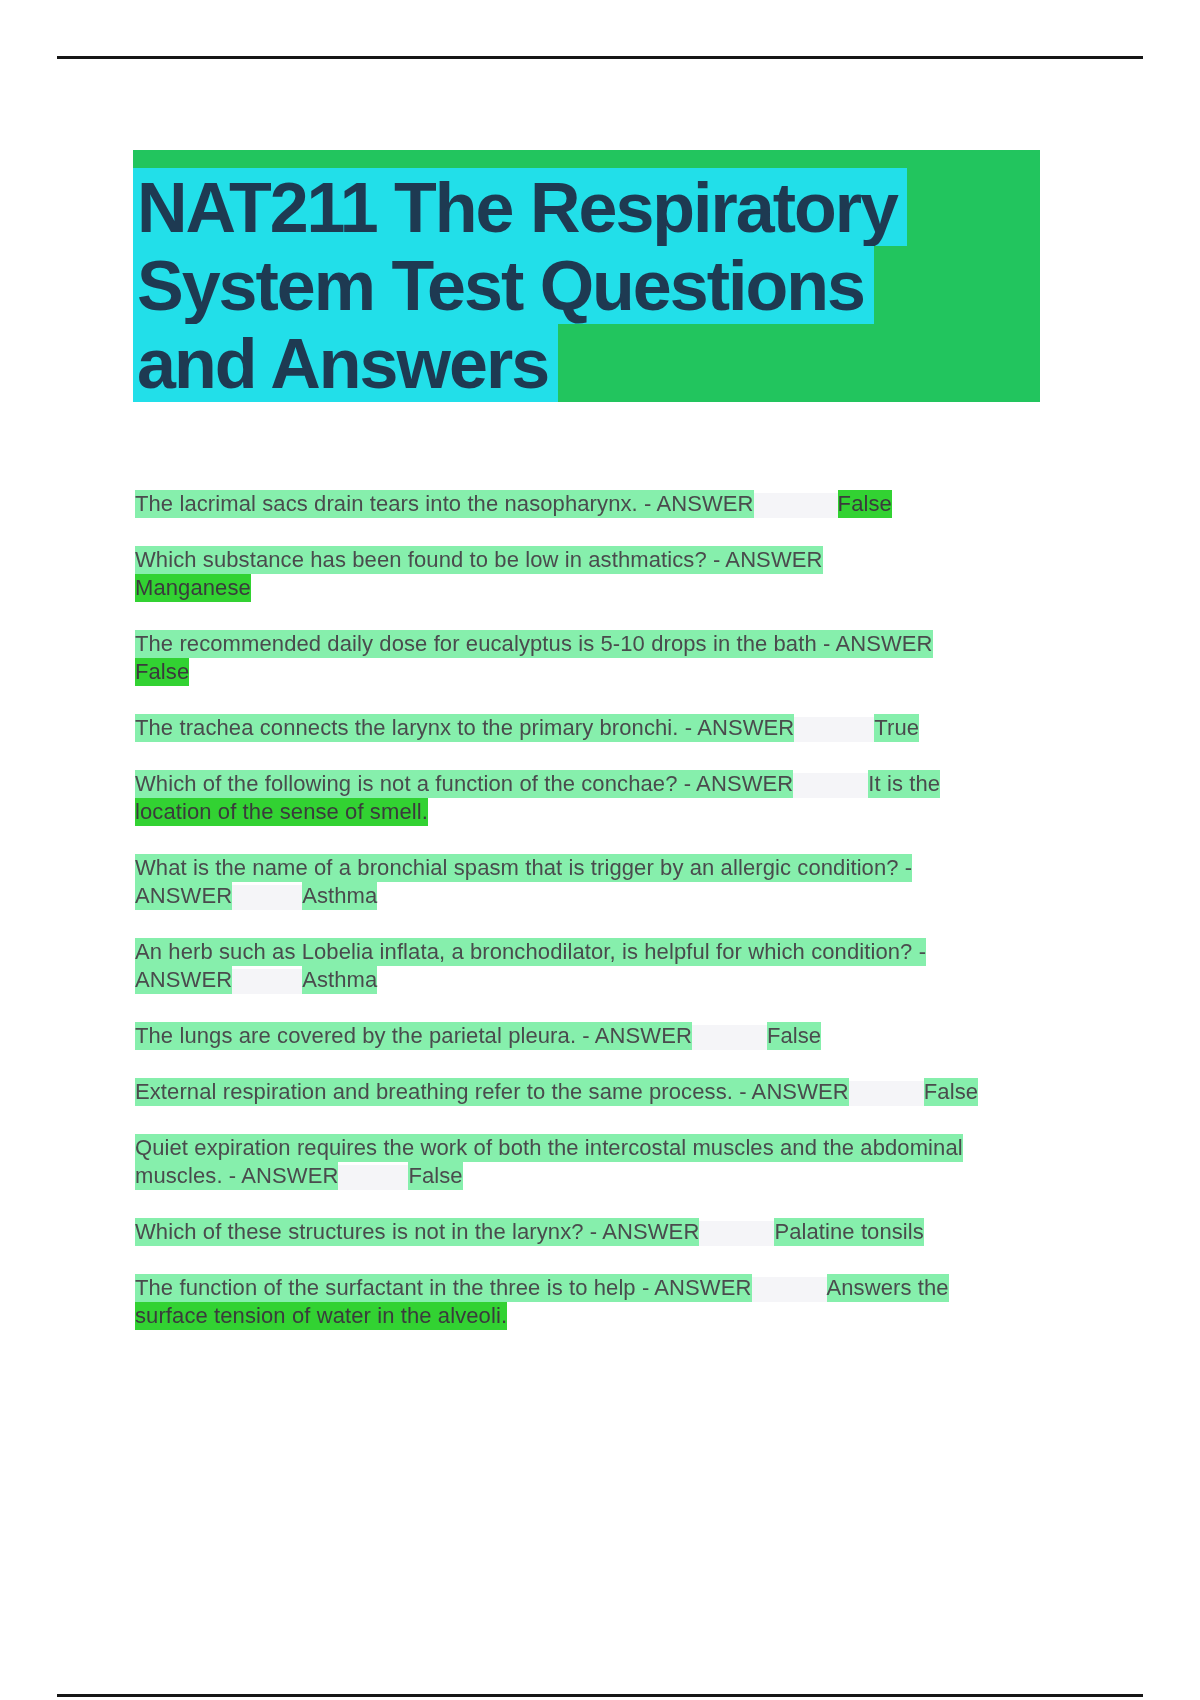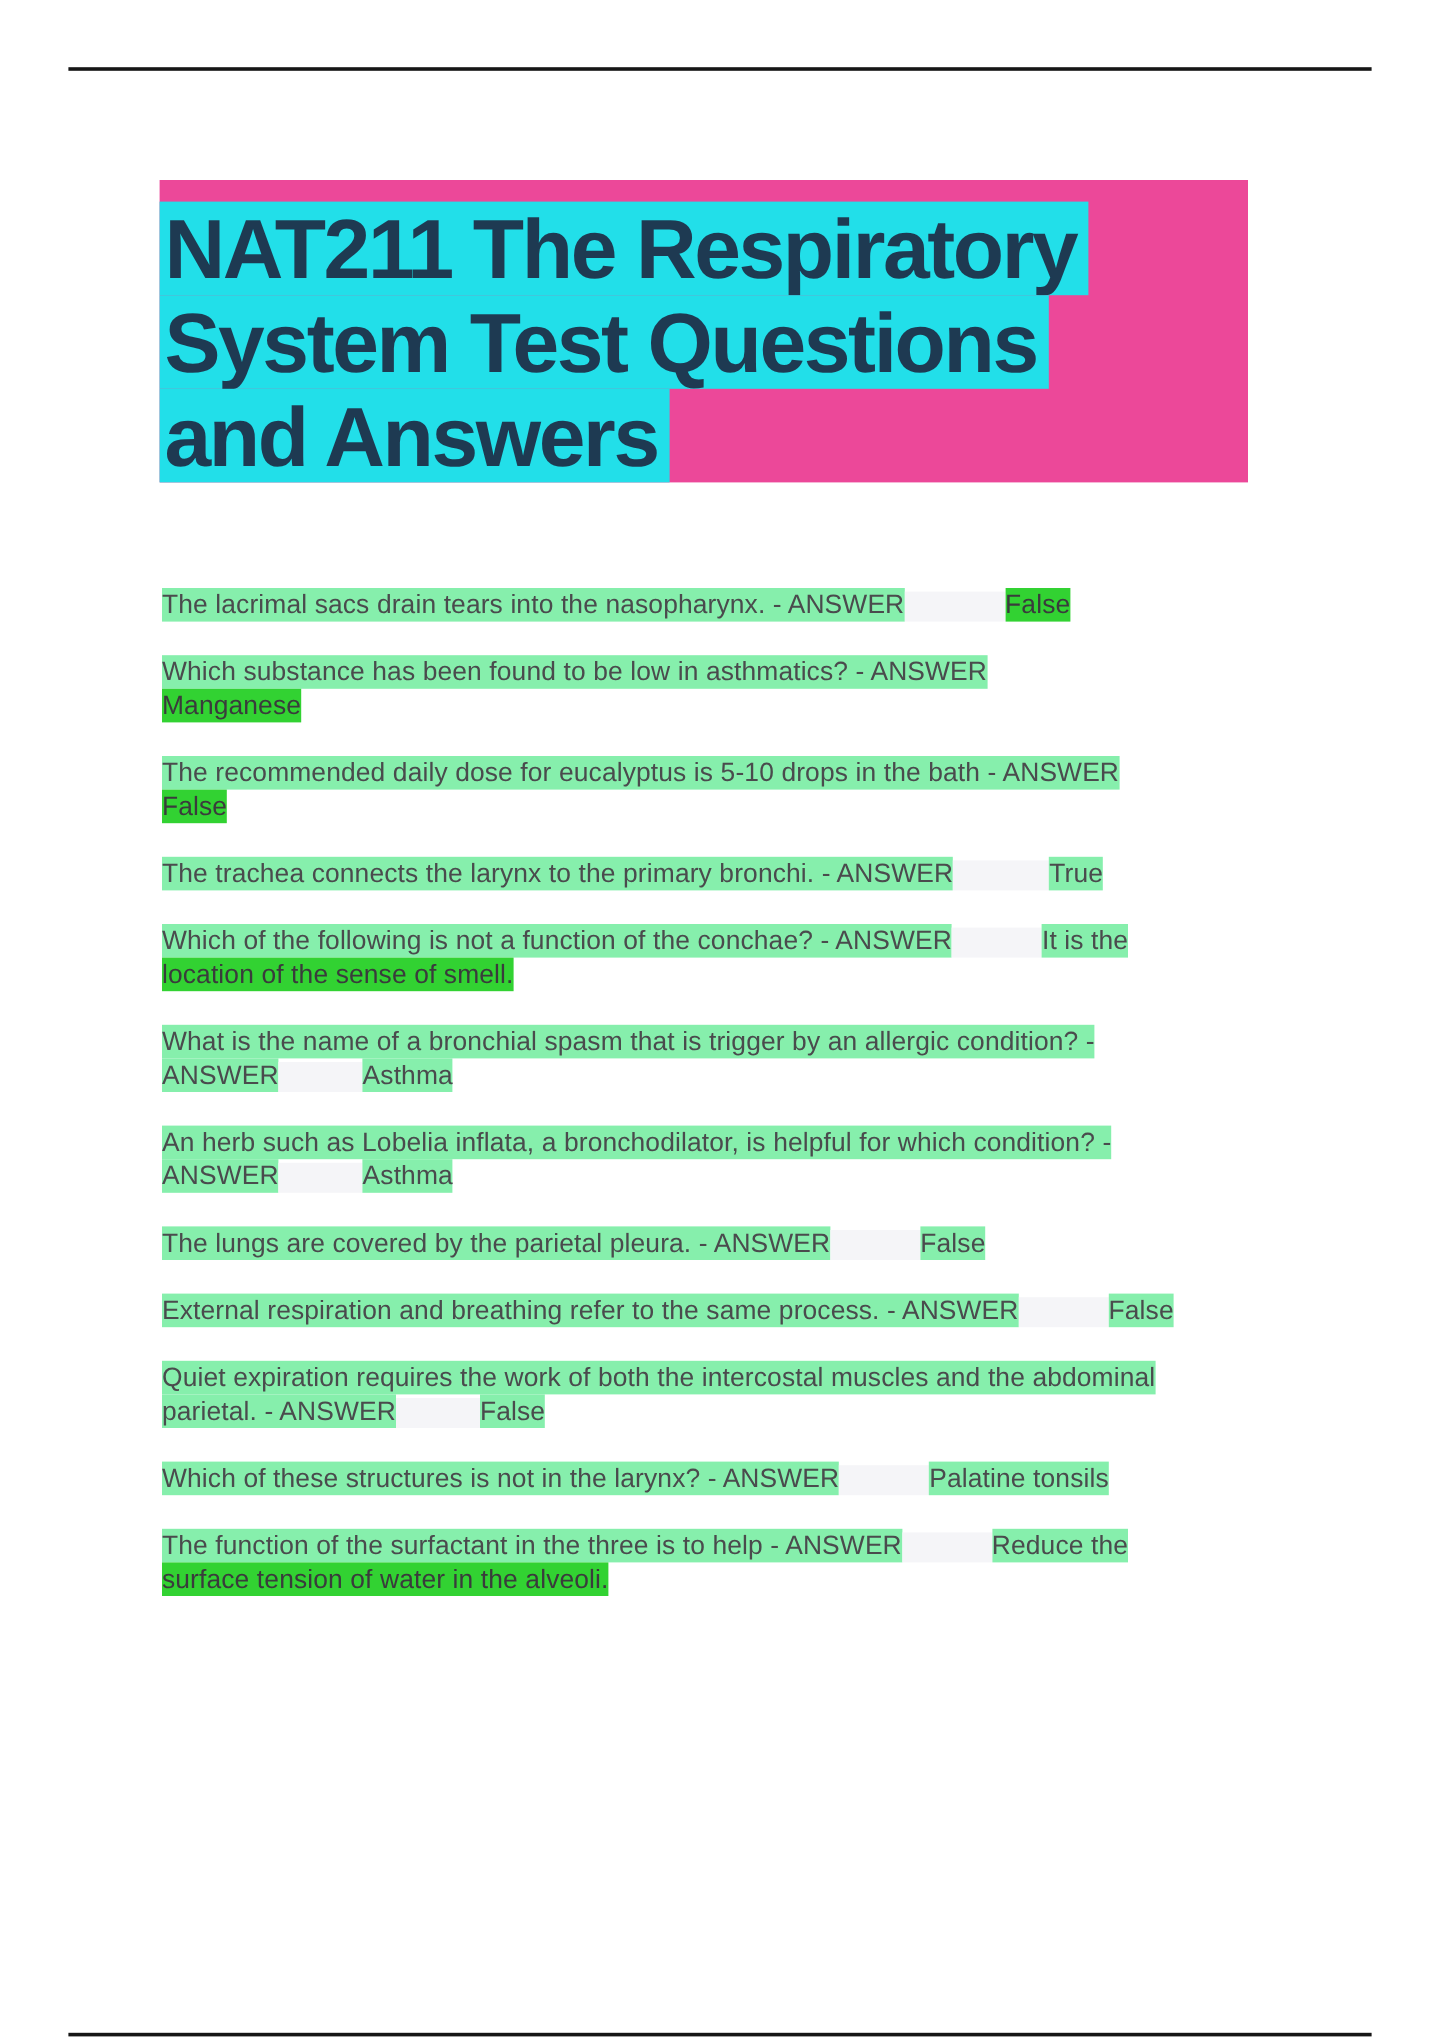--- a/index.html
+++ b/index.html
@@ -20,21 +20,21 @@
     background: #161616;
   }
   .rule.top { top: 56px; }
   .rule.bottom { top: 1694px; }
 
   .title-block {
     position: absolute;
     left: 133px;
     top: 150px;
     width: 907px;
-    background: #ec4899;
+    background: #22c55e;
     padding-top: 18px;
     padding-bottom: 0;
   }
   .title-line {
     display: block;
     height: 78px;
     white-space: nowrap;
   }
   .title-line > span {
     display: inline-block;
@@ -125,26 +125,26 @@
         <div class="qa-line"><span class="seg">ANSWER</span><span class="gap" style="width: 70px;"></span><span class="seg">Asthma</span></div>
       </div>
       <div class="qa-item">
         <div class="qa-line"><span class="seg">The lungs are covered by the parietal pleura. - ANSWER</span><span class="gap" style="width: 75px;"></span><span class="seg">False</span></div>
       </div>
       <div class="qa-item">
         <div class="qa-line"><span class="seg">External respiration and breathing refer to the same process. - ANSWER</span><span class="gap" style="width: 75px;"></span><span class="seg">False</span></div>
       </div>
       <div class="qa-item">
         <div class="qa-line"><span class="seg">Quiet expiration requires the work of both the intercostal muscles and the abdominal</span></div>
-        <div class="qa-line"><span class="seg">parietal. - ANSWER</span><span class="gap" style="width: 70px;"></span><span class="seg">False</span></div>
+        <div class="qa-line"><span class="seg">muscles. - ANSWER</span><span class="gap" style="width: 70px;"></span><span class="seg">False</span></div>
       </div>
       <div class="qa-item">
         <div class="qa-line"><span class="seg">Which of these structures is not in the larynx? - ANSWER</span><span class="gap" style="width: 75px;"></span><span class="seg">Palatine tonsils</span></div>
       </div>
       <div class="qa-item">
-        <div class="qa-line"><span class="seg">The function of the surfactant in the three is to help - ANSWER</span><span class="gap" style="width: 75px;"></span><span class="seg">Reduce the</span></div>
+        <div class="qa-line"><span class="seg">The function of the surfactant in the three is to help - ANSWER</span><span class="gap" style="width: 75px;"></span><span class="seg">Answers the</span></div>
         <div class="qa-line"><span class="seg hl">surface tension of water in the alveoli.</span></div>
       </div>
     </div>
 
   <div class="rule bottom"></div>
 
 </div>
 
 </body></html>

